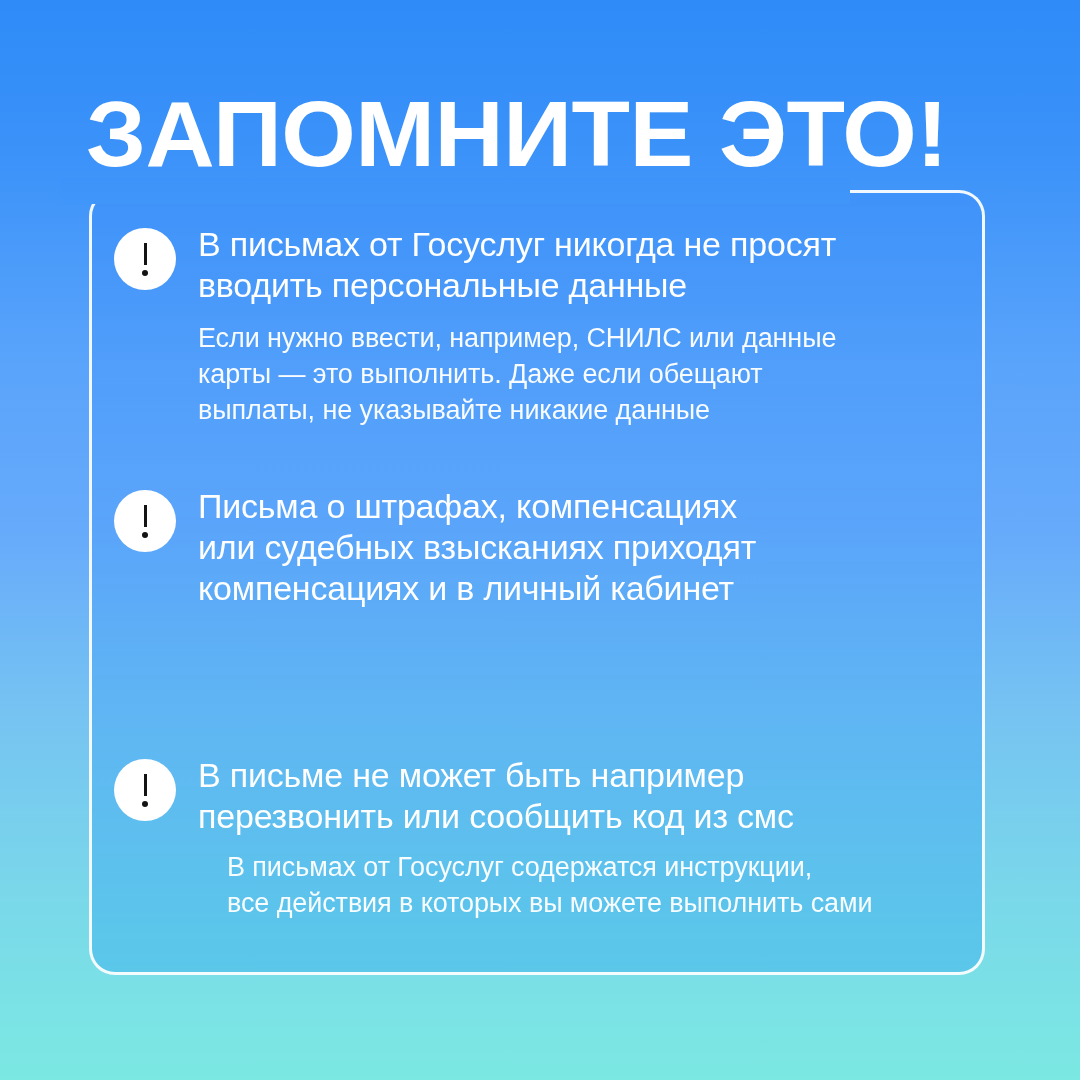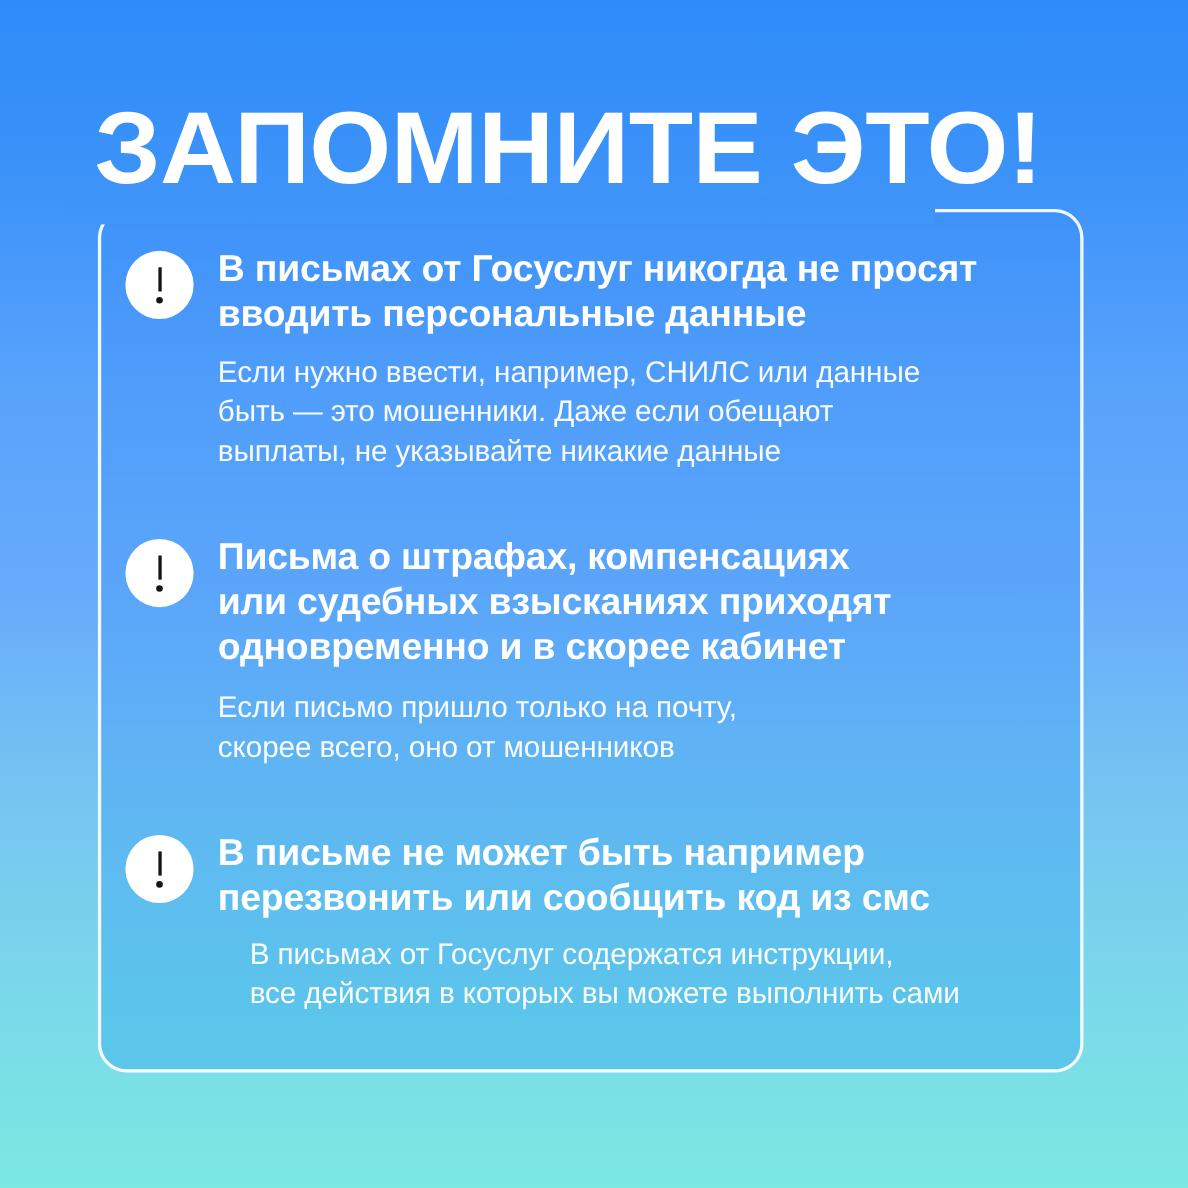--- a/index.html
+++ b/index.html
@@ -110,21 +110,21 @@
     height: 6px;
     border-radius: 50%;
     background: #141414;
   }
 
   .block-body { margin-left: 109px; width: 770px; }
 
   .heading {
     font-size: 34px;
     line-height: 41px;
-    font-weight: 700;
+    font-weight: 400;
     color: #ffffff;
     letter-spacing: -0.2px;
     white-space: pre-line;
     margin: 0;
   }
   .subtext {
     margin: 14px 0 0 0;
     font-size: 27px;
     line-height: 36px;
     font-weight: 400;
@@ -147,36 +147,34 @@
 
   <div class="block block-1">
     <div class="bullet-icon">
       <span class="bang-bar"></span>
       <span class="bang-dot"></span>
     </div>
     <div class="block-body">
       <p class="heading">В письмах от Госуслуг никогда не просят
 вводить персональные данные</p>
       <p class="subtext">Если нужно ввести, например, СНИЛС или данные
-быть — это мошенники. Даже если обещают
+карты — это выполнить. Даже если обещают
 выплаты, не указывайте никакие данные</p>
     </div>
   </div>
 
   <div class="block block-2">
     <div class="bullet-icon">
       <span class="bang-bar"></span>
       <span class="bang-dot"></span>
     </div>
     <div class="block-body">
       <p class="heading">Письма о штрафах, компенсациях
 или судебных взысканиях приходят
-одновременно и в скорее кабинет</p>
-      <p class="subtext">Если письмо пришло только на почту,
-скорее всего, оно от мошенников</p>
+компенсациях и в личный кабинет</p>
     </div>
   </div>
 
   <div class="block block-3">
     <div class="bullet-icon">
       <span class="bang-bar"></span>
       <span class="bang-dot"></span>
     </div>
     <div class="block-body">
       <p class="heading">В письме не может быть например

